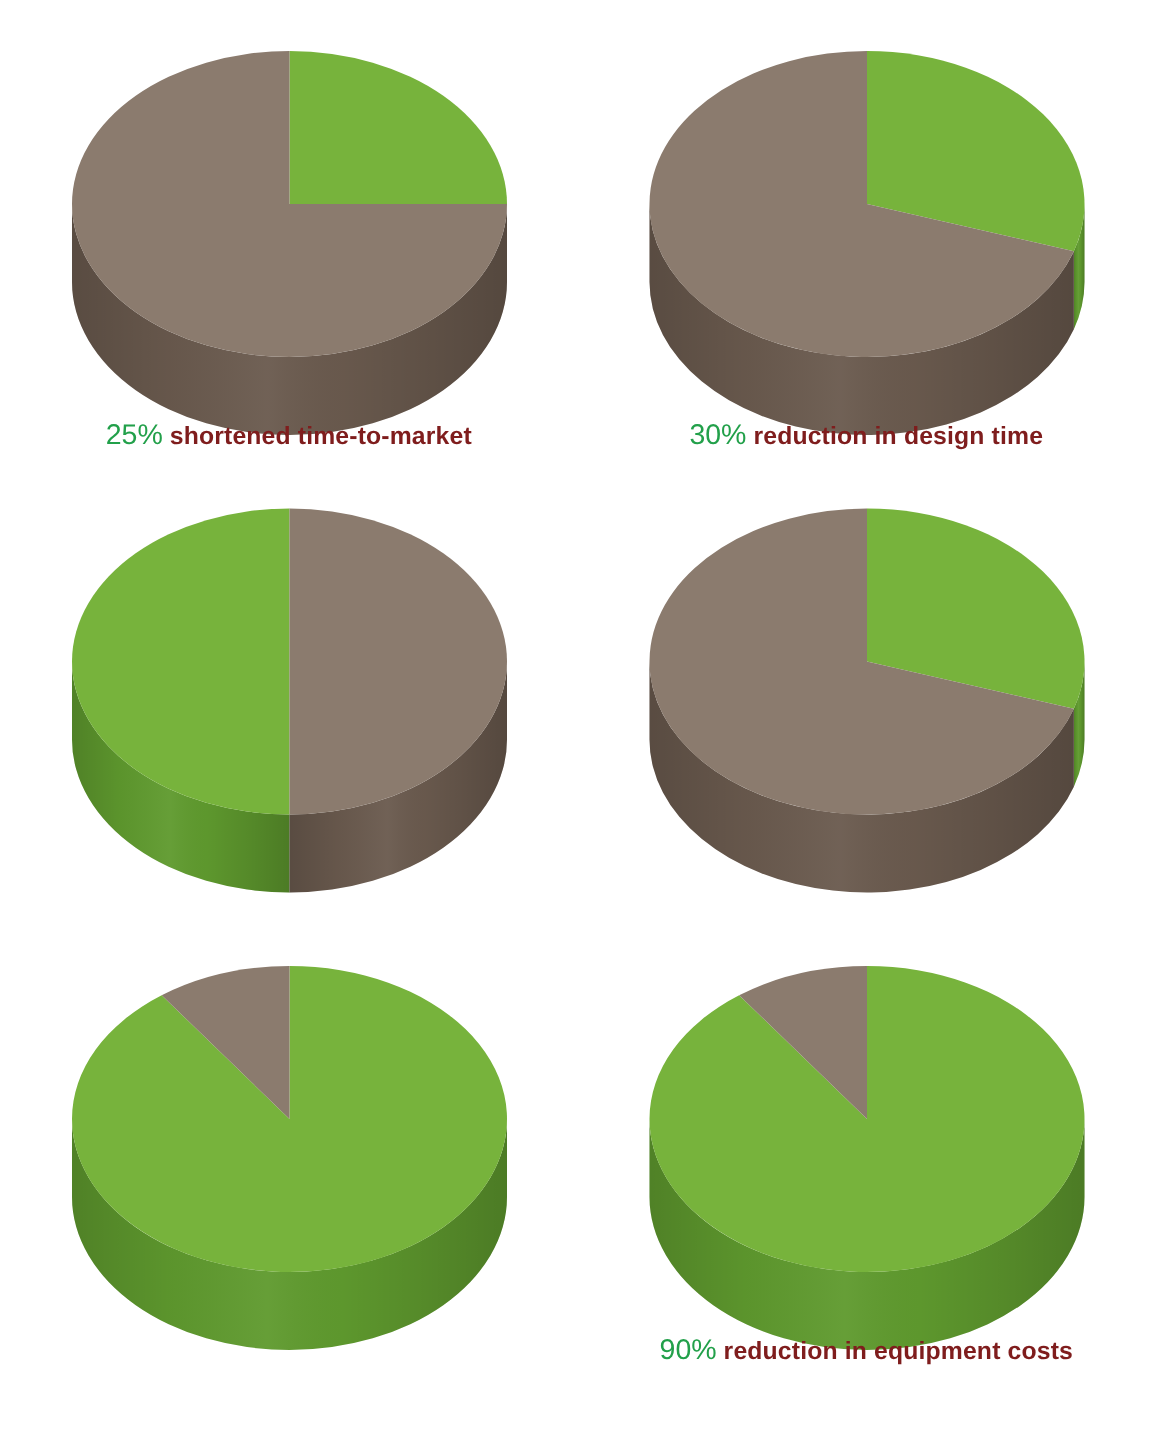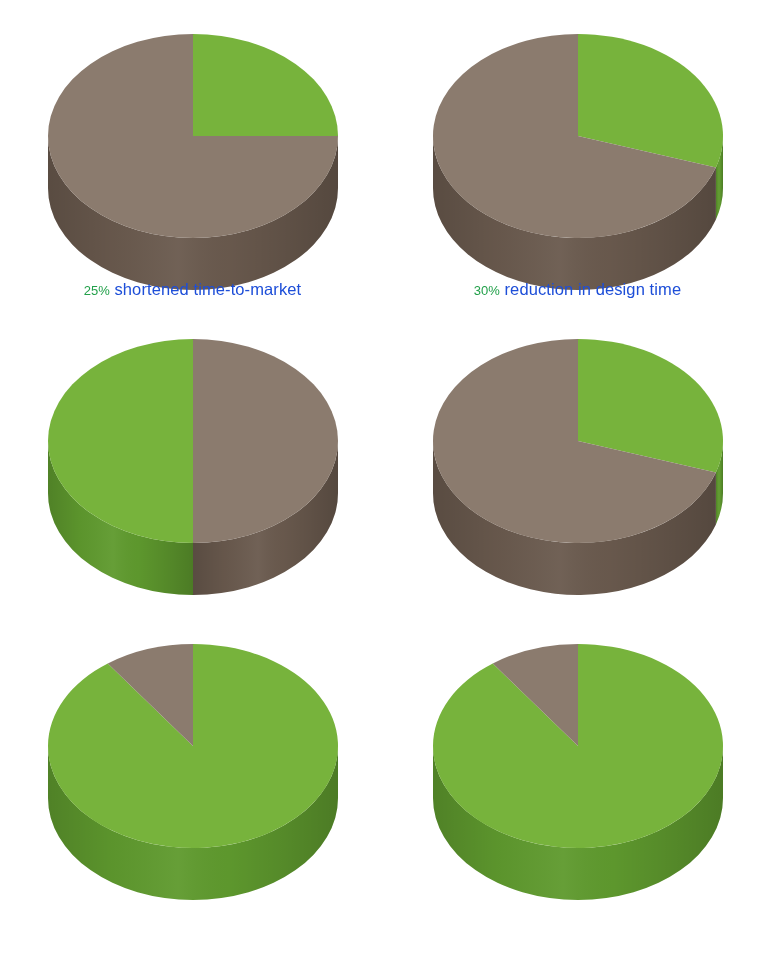--- a/index.html
+++ b/index.html
@@ -47,25 +47,26 @@
   .caption {
     margin-top: 4px;
     font-size: 16.5px;
     letter-spacing: 0.1px;
     color: #231f20;
     white-space: nowrap;
     font-family: "Liberation Sans", sans-serif;
   }
   .caption .pct {
     color: #22a04a;
-    font-size: 13px;
+    font-size: 19px;
     letter-spacing: 0px;
   }
   .caption .txt {
-    color: #1d4ed8;
+    color: #7f1d1d;
+    font-weight: bold;
   }
   
 </style>
 </head>
 <body>
 
 <div class="sheet">
   <div class="grid">
 
     <div class="cell">
@@ -221,16 +222,19 @@
                 <stop offset="0.8" stop-color="#000" stop-opacity="0.10"></stop>
                 <stop offset="1" stop-color="#000" stop-opacity="0.20"></stop>
               </linearGradient>
             </defs>
             <path d="M 305 118 A 145 102 0 0 1 15 118.00000000000001 L 15 170 A 145 102 0 0 0 305 170 Z" fill="#5f9a2e"></path>
             <path d="M 305 118 A 145 102 0 0 1 15 118.00000000000001 L 15 170 A 145 102 0 0 0 305 170 Z" fill="url(#gpie6highlighted090)"></path>
             <path d="M 160 118 L 160 16 A 145 102 0 1 1 74.77113841759137 35.48026657375537 Z" fill="#77b33c"></path>
             <path d="M 160 118 L 74.77113841759137 35.48026657375537 A 145 102 0 0 1 159.99999999999997 16 Z" fill="#8b7b6e"></path>
           </svg>
         </div>
+      <div class="caption">
+        <span class="pct">90%</span><span class="txt"> reduction in equipment costs</span>
+      </div>
     </div>
 
   </div>
 </div>
 
 </body></html>

